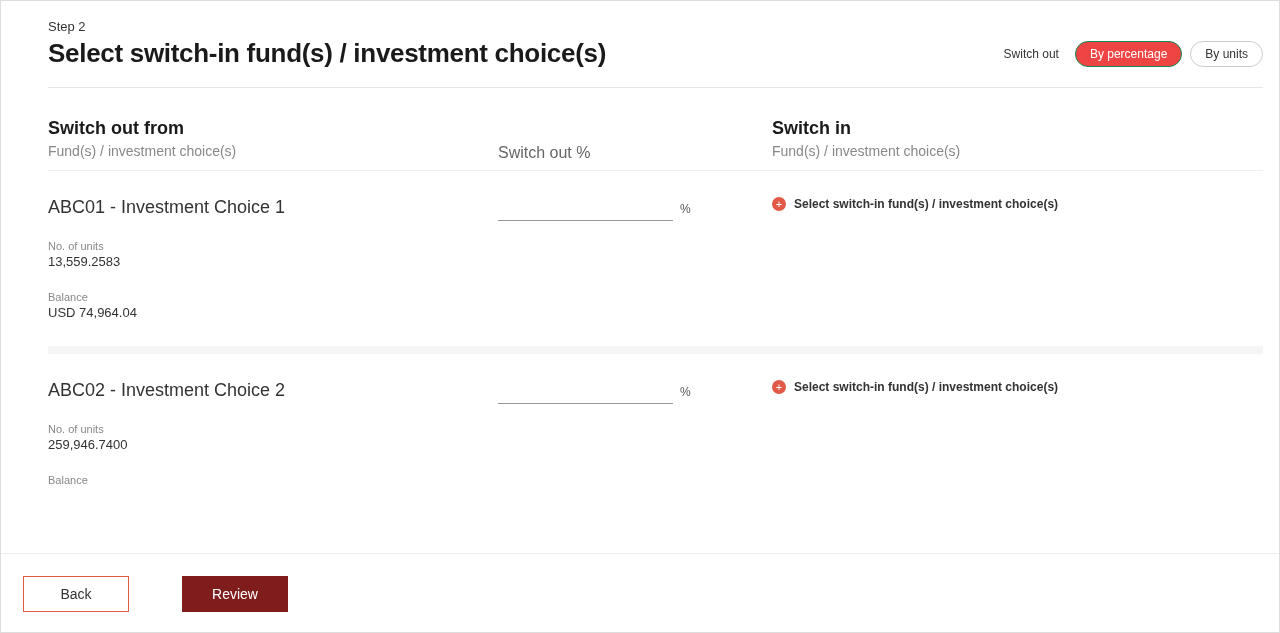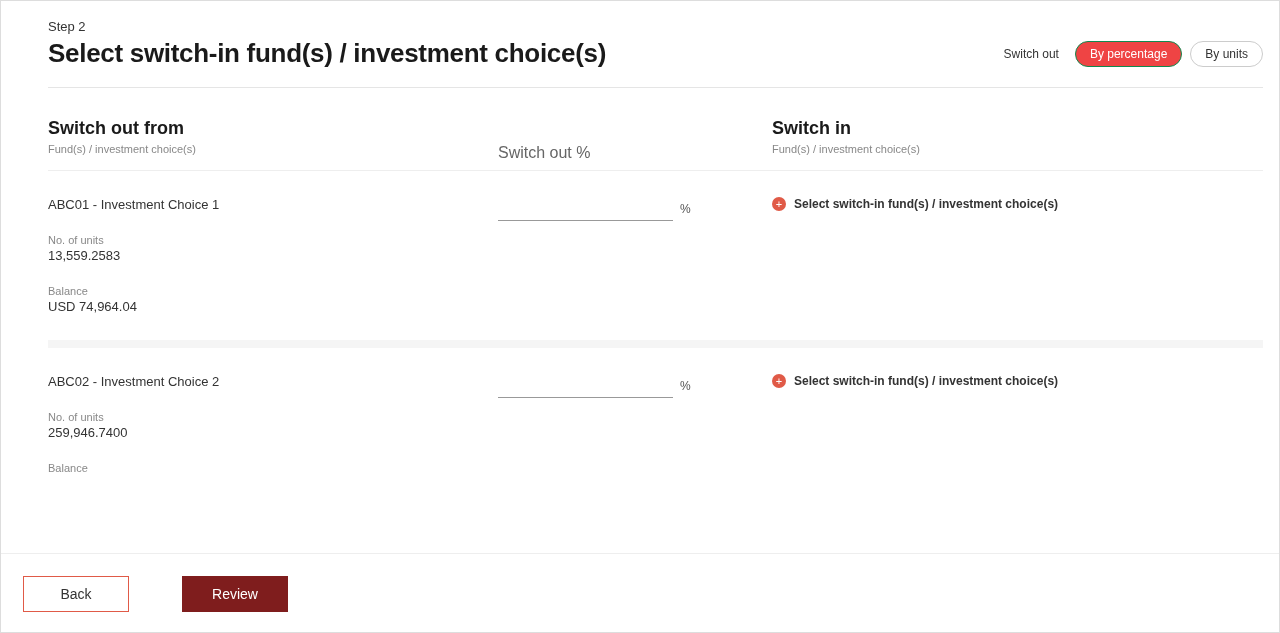--- a/index.html
+++ b/index.html
@@ -81,39 +81,39 @@
     }
     .col-right {
       flex: 1;
     }
     .section-title {
       font-size: 18px;
       font-weight: 600;
       color: #1a1a1a;
     }
     .section-sub {
-      font-size: 11px;
+      font-size: 14px;
       color: #888;
       margin-top: 4px;
     }
     .col-mid .section-sub-only {
       font-size: 16px;
       color: #666;
       margin-top: 26px;
     }
     .fund-row {
       border-top: 1px solid #eee;
       padding: 26px 0;
       display: flex;
     }
     .fund-row + .fund-row {
       border-top: 8px solid #f5f5f5;
     }
     .fund-name {
-      font-size: 13px;
+      font-size: 18px;
       color: #333;
       margin-bottom: 22px;
     }
     .kv-label {
       font-size: 11px;
       color: #888;
       margin-bottom: 2px;
     }
     .kv-value {
       font-size: 13px;

